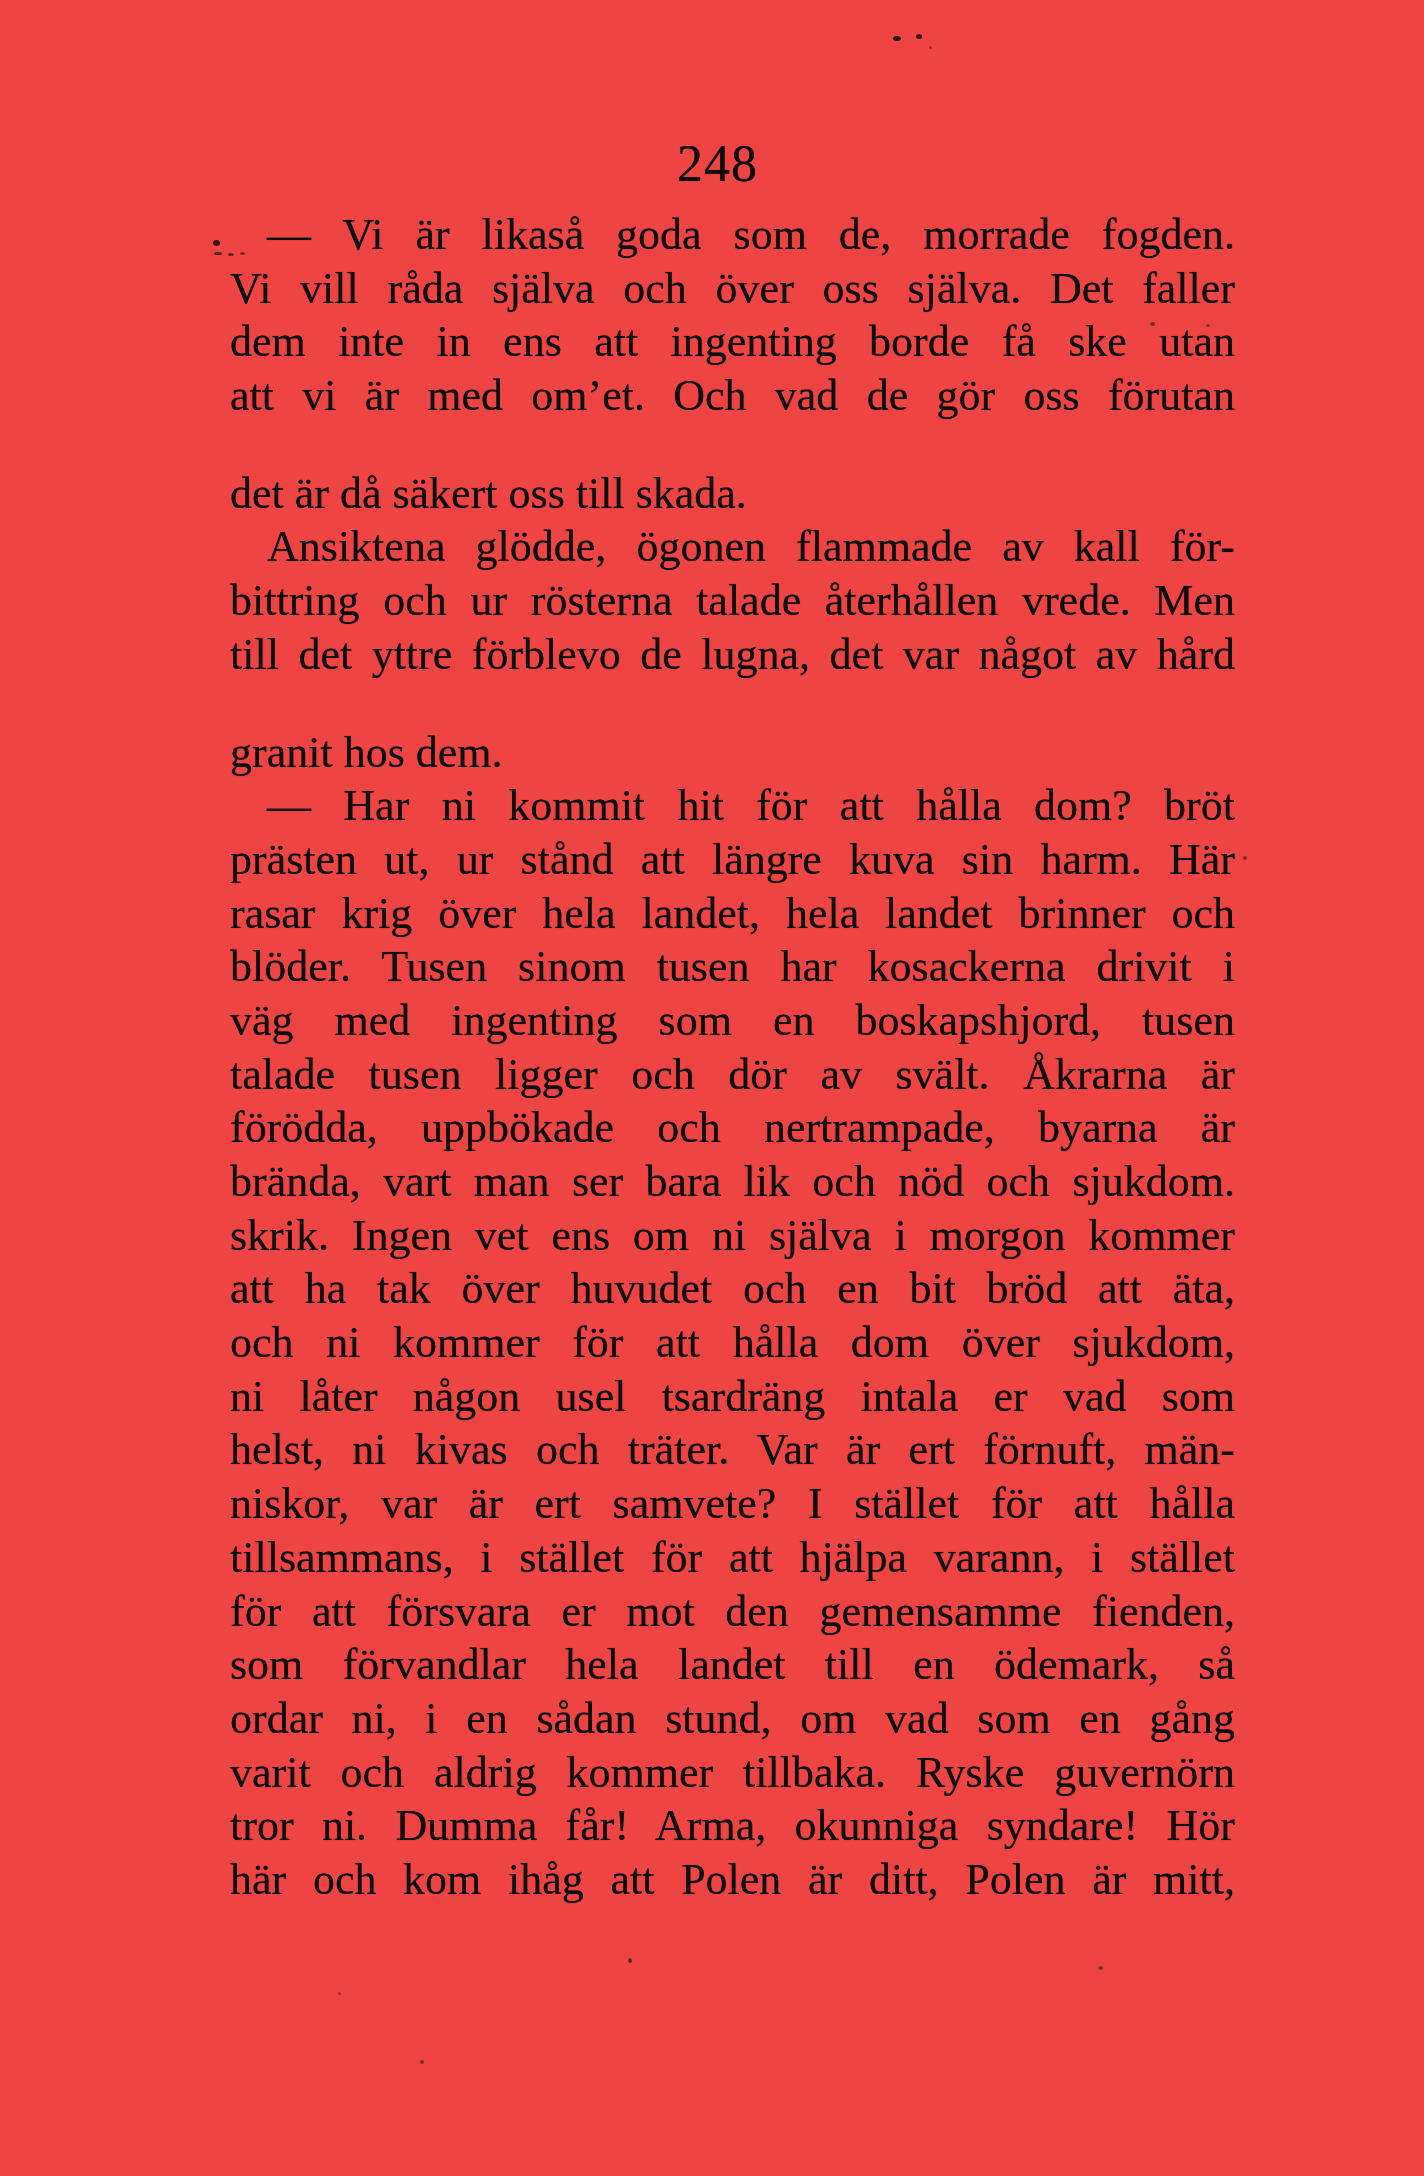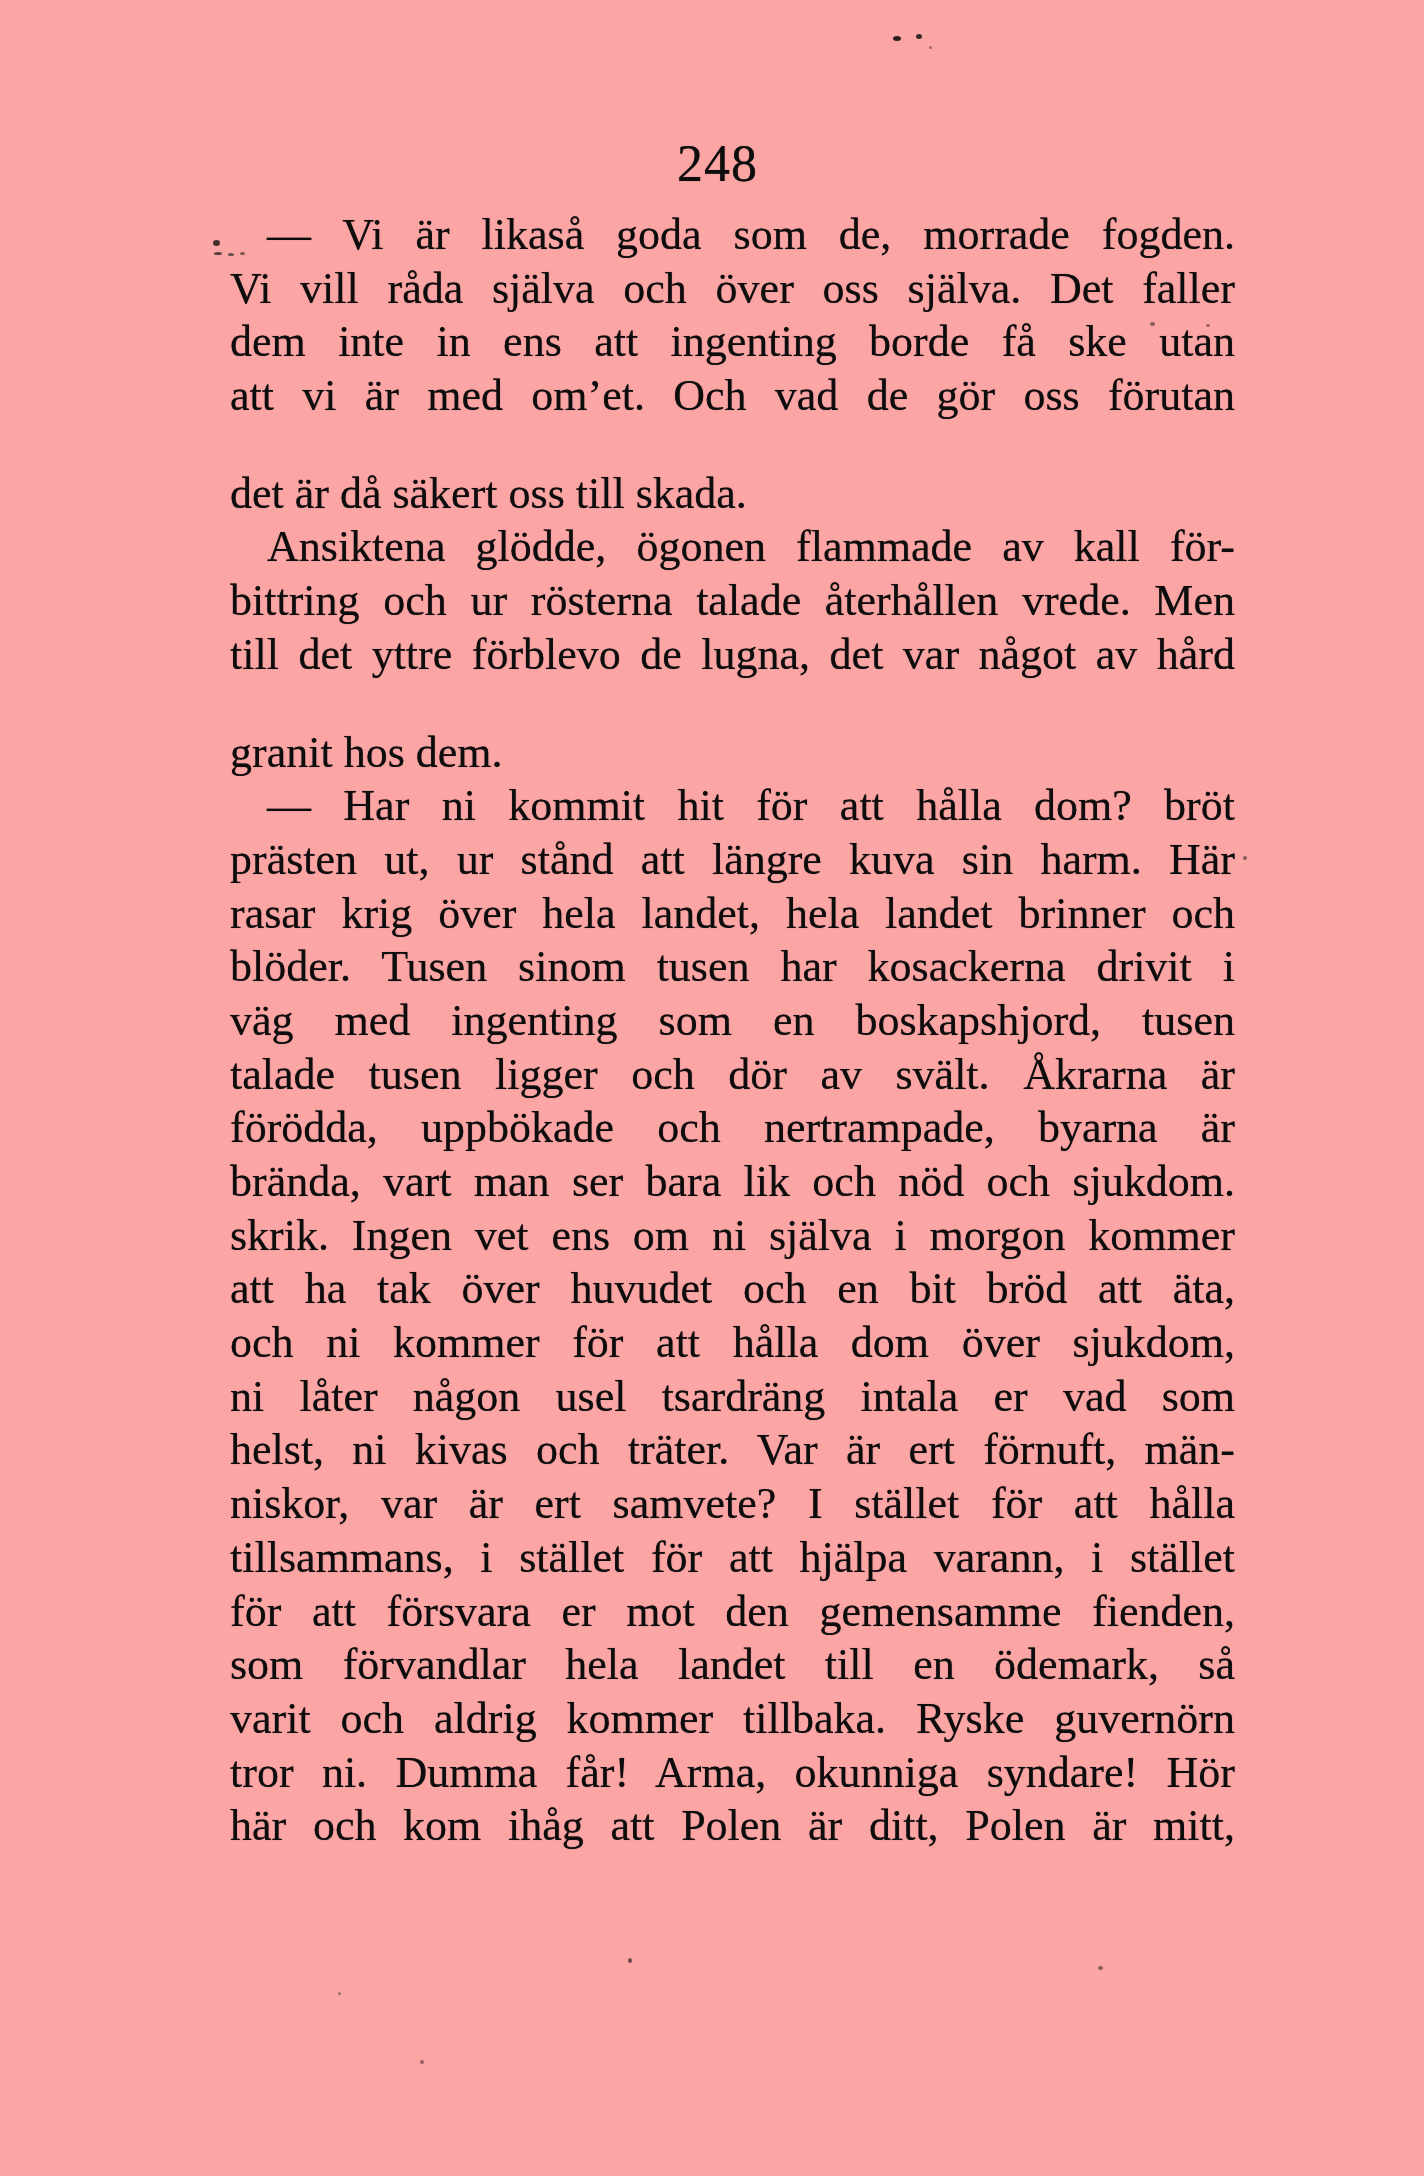--- a/index.html
+++ b/index.html
@@ -7,21 +7,21 @@
     padding: 0;
     width: 1424px;
     height: 2176px;
     background: #ffffff;
     overflow: hidden;
   }
   #page {
     position: relative;
     width: 1424px;
     height: 2176px;
-    background: #fca5a5;
+    background: #ef4444;
     font-family: "Liberation Serif", "DejaVu Serif", serif;
     color: #0d0d0d;
   }
   #page-number {
     position: absolute;
     top: 138px;
     left: 215px;
     width: 1005px;
     text-align: center;
     font-size: 52px;
@@ -85,20 +85,21 @@
       <div class="line">brända, vart man ser bara lik och nöd och sjukdom.</div>
       <div class="line">skrik. Ingen vet ens om ni själva i morgon kommer</div>
       <div class="line">att ha tak över huvudet och en bit bröd att äta,</div>
       <div class="line">och ni kommer för att hålla dom över sjukdom,</div>
       <div class="line">ni låter någon usel tsardräng intala er vad som</div>
       <div class="line">helst, ni kivas och träter. Var är ert förnuft, män-</div>
       <div class="line">niskor, var är ert samvete? I stället för att hålla</div>
       <div class="line">tillsammans, i stället för att hjälpa varann, i stället</div>
       <div class="line">för att försvara er mot den gemensamme fienden,</div>
       <div class="line">som förvandlar hela landet till en ödemark, så</div>
+      <div class="line">ordar ni, i en sådan stund, om vad som en gång</div>
       <div class="line">varit och aldrig kommer tillbaka. Ryske guvernörn</div>
       <div class="line">tror ni. Dumma får! Arma, okunniga syndare! Hör</div>
       <div class="line">här och kom ihåg att Polen är ditt, Polen är mitt,</div>
     </div>
 <div class="speck" style="left: 893px; top: 36px; width: 8px; height: 5px; opacity: 0.9;"></div>
     <div class="speck" style="left: 916px; top: 34px; width: 6px; height: 5px; opacity: 0.85;"></div>
     <div class="speck" style="left: 929px; top: 46px; width: 3px; height: 3px; opacity: 0.4;"></div>
     <div class="speck" style="left: 213px; top: 240px; width: 7px; height: 6px; opacity: 0.8;"></div>
     <div class="speck" style="left: 214px; top: 252px; width: 8px; height: 3px; opacity: 0.7;"></div>
     <div class="speck" style="left: 228px; top: 253px; width: 6px; height: 3px; opacity: 0.6;"></div>

